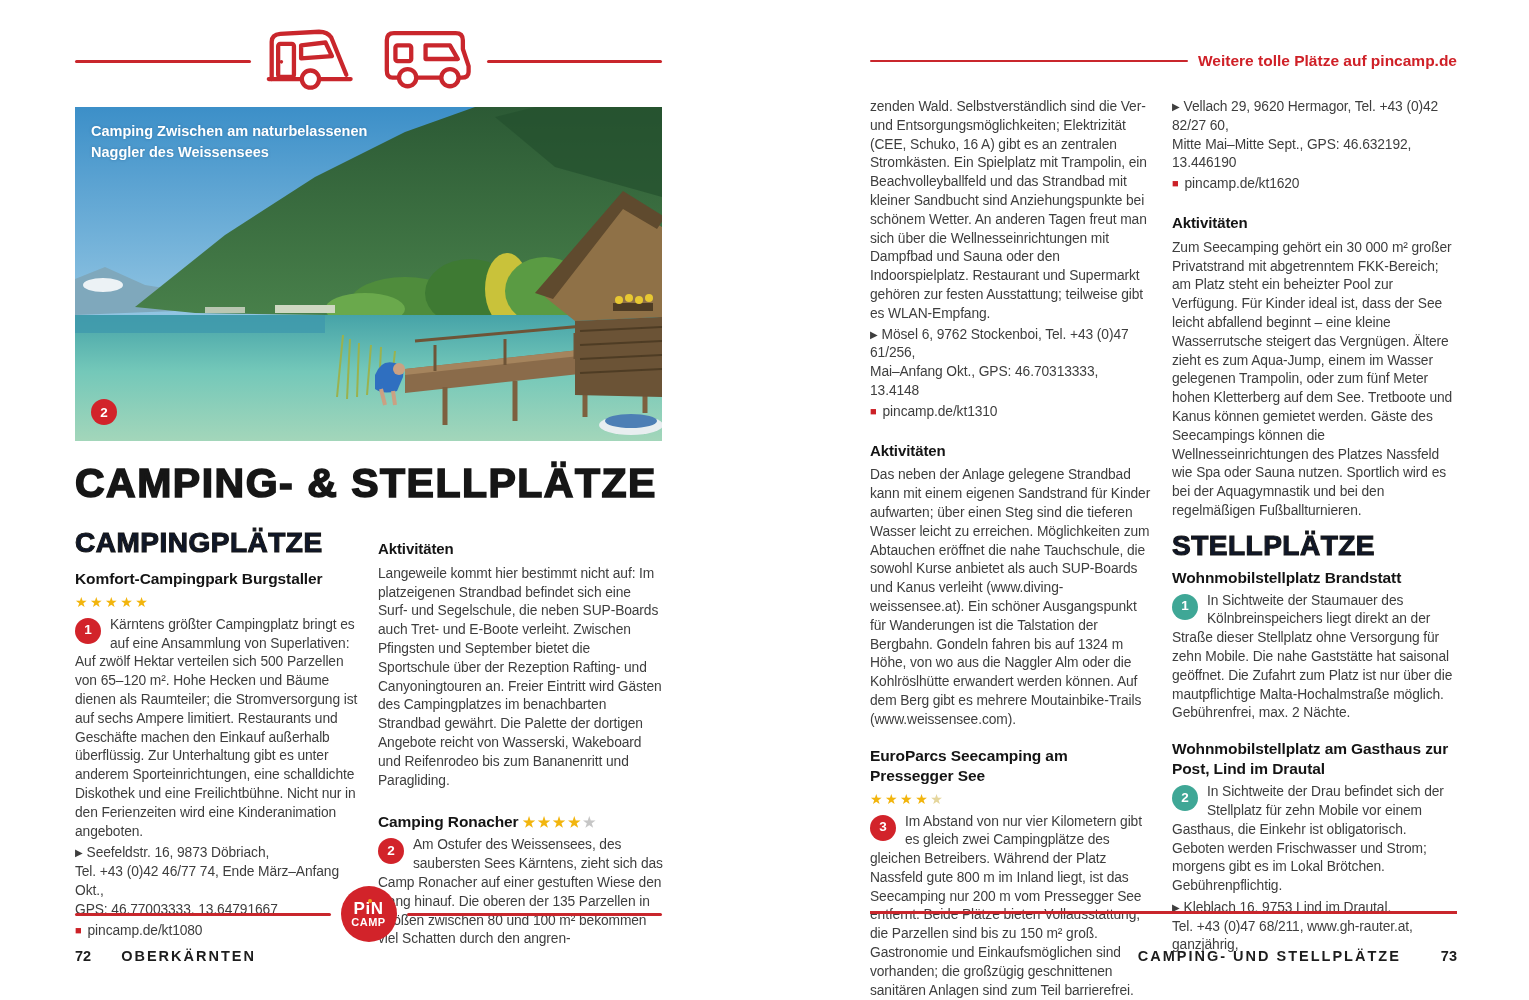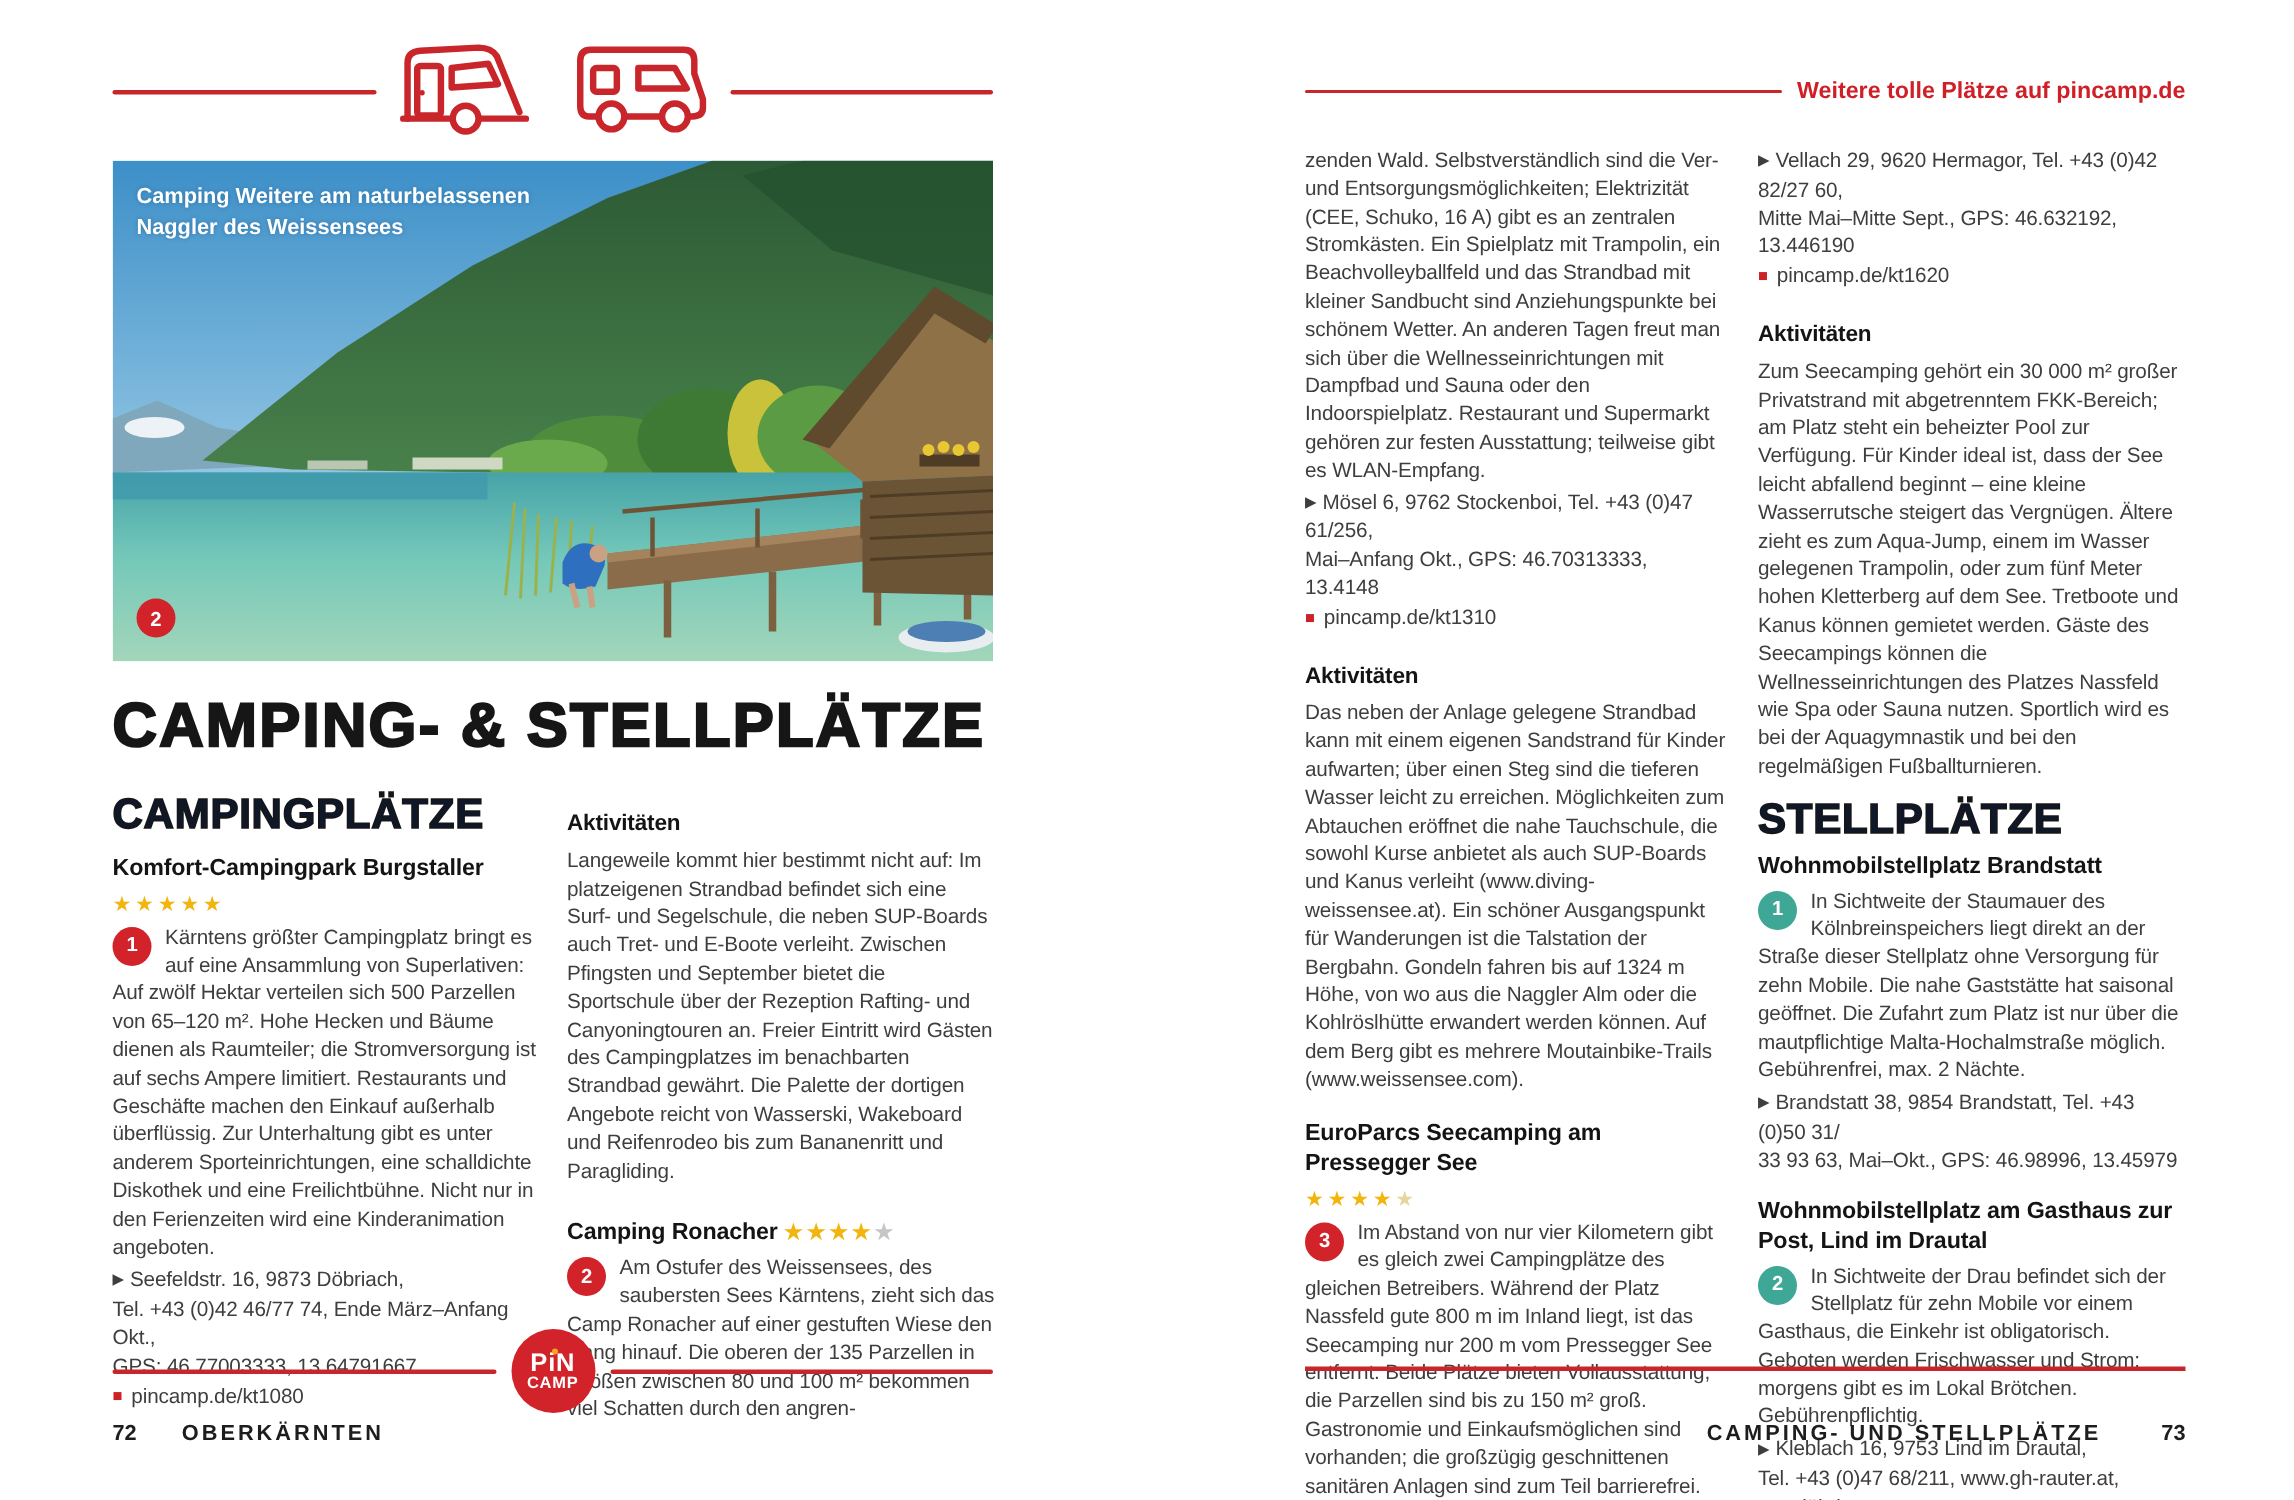--- a/index.html
+++ b/index.html
@@ -177,21 +177,21 @@
       </g>
 
     <path d="M300,268 q6,-16 20,-12 q10,3 8,14 l-6,14 q-14,4 -22,-2 Z" fill="#2f6fc0"></path>
     <circle cx="324" cy="262" r="6" fill="#caa183"></circle>
     <path d="M306,282 l4,16 M318,284 l2,14" stroke="#caa183" stroke-width="4"></path>
 
     <ellipse cx="556" cy="318" rx="32" ry="10" fill="#e8eef0"></ellipse>
     <ellipse cx="556" cy="314" rx="26" ry="7" fill="#4d7fb5"></ellipse>
   </svg>
   <div class="photo-caption">
-    <div>Camping Weitere am naturbelassenen</div>
+    <div>Camping Zwischen am naturbelassenen</div>
     <div>Naggler des Weissensees</div>
   </div>
   <span class="badge red photo-badge">2</span>
 </div>
 
 <div class="abs h1">CAMPING- &amp; STELLPLÄTZE</div>
 
 <div class="abs col col-l1">
   <div class="h2">CAMPINGPLÄTZE</div>
   <div class="entry-title">Komfort-Campingpark Burgstaller</div>
@@ -273,24 +273,20 @@
   <div class="gap-lg"></div>
   <div class="akt-heading">Aktivitäten</div>
   <p class="body-p">Zum Seecamping gehört ein 30 000 m² großer Privatstrand mit abgetrenntem FKK-Bereich; am Platz steht ein beheizter Pool zur Verfügung. Für Kinder ideal ist, dass der See leicht abfallend beginnt – eine kleine Wasserrutsche steigert das Vergnügen. Ältere zieht es zum Aqua-Jump, einem im Wasser gelegenen Trampolin, oder zum fünf Meter hohen Kletterberg auf dem See. Tretboote und Kanus können gemietet werden. Gäste des Seecampings können die Wellnesseinrichtungen des Platzes Nassfeld wie Spa oder Sauna nutzen. Sportlich wird es bei der Aquagymnastik und bei den regelmäßigen Fußballturnieren.</p>
   <div class="gap-md"></div>
   <div class="h2" style="margin-bottom:12px;">STELLPLÄTZE</div>
   <div class="entry-title">Wohnmobilstellplatz Brandstatt</div>
   <p class="body-p">
     <span class="badge green float">1</span><span>In Sichtweite der Staumauer des Kölnbreinspeichers liegt direkt an der Straße dieser Stellplatz ohne Versorgung für zehn Mobile. Die nahe Gaststätte hat saisonal geöffnet. Die Zufahrt zum Platz ist nur über die mautpflichtige Malta-Hochalmstraße möglich. Gebührenfrei, max. 2 Nächte.</span>
   </p>
   <div class="clear"></div>
-  <div class="addr">
-    <div><span class="tri">▶</span><span>Brandstatt 38, 9854 Brandstatt, Tel. +43 (0)50 31/</span></div>
-    <div>33 93 63, Mai–Okt., GPS: 46.98996, 13.45979</div>
-  </div>
   <div class="gap-md"></div>
   <div class="entry-title">Wohnmobilstellplatz am Gasthaus zur Post, Lind im Drautal</div>
   <p class="body-p">
     <span class="badge green float">2</span><span>In Sichtweite der Drau befindet sich der Stellplatz für zehn Mobile vor einem Gasthaus, die Einkehr ist obligatorisch. Geboten werden Frischwasser und Strom; morgens gibt es im Lokal Brötchen. Gebührenpflichtig.</span>
   </p>
   <div class="clear"></div>
   <div class="addr">
     <div><span class="tri">▶</span><span>Kleblach 16, 9753 Lind im Drautal,</span></div>
     <div>Tel. +43 (0)47 68/211, www.gh-rauter.at, ganzjährig,</div>
 

